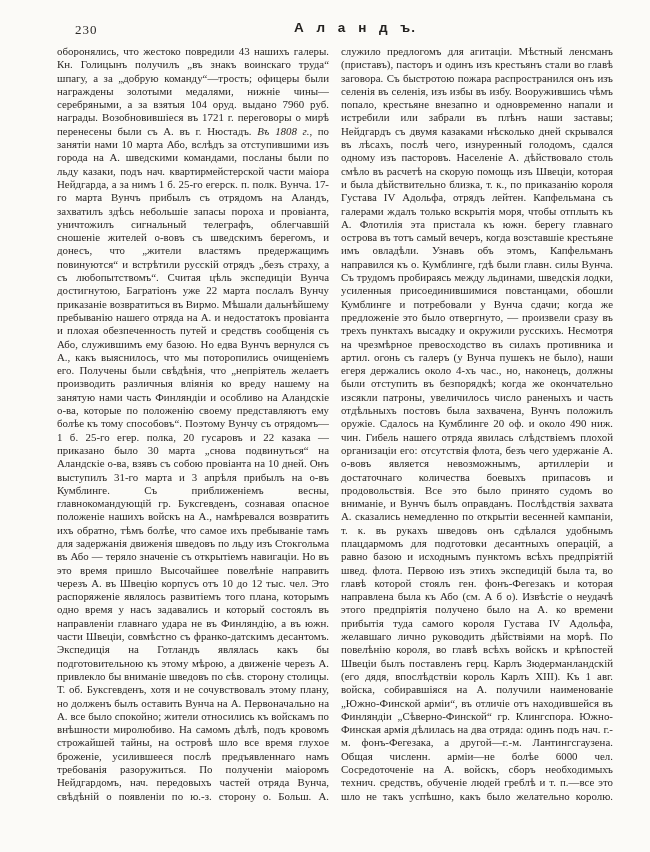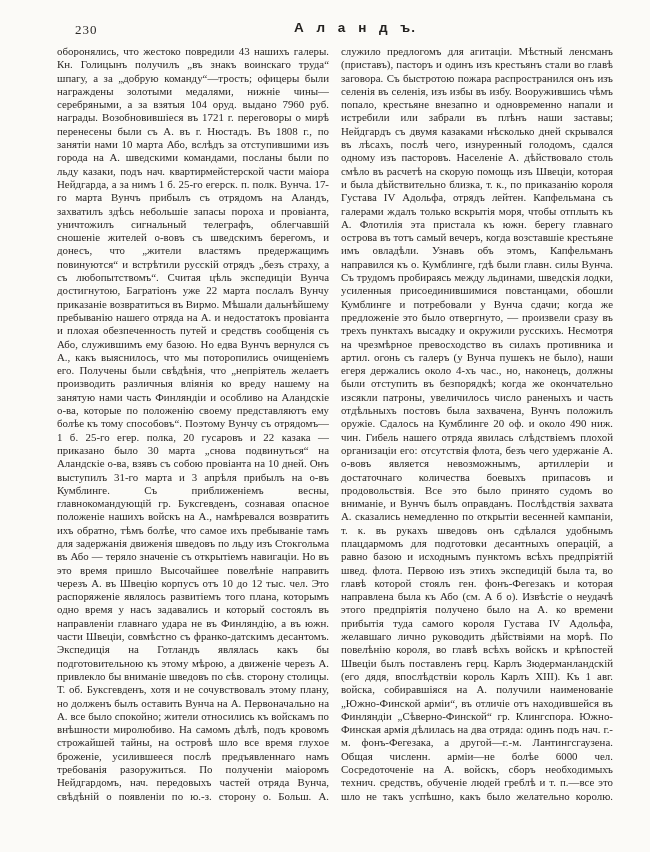--- a/index.html
+++ b/index.html
@@ -63,21 +63,21 @@
   .col {
     width: 272px;
     height: 758px;
     overflow: hidden;
     font-size: 10.9px;
     line-height: 13.3px;
     text-align: justify;
     text-justify: inter-word;
     color: #2a2725;
   }
-  .italic { }
+  .italic { font-style: italic; }
 </style>
 </head>
 <body>
 
 <div class="page">
 
   <div class="running-head">
     <span class="page-number">230</span>
     <span class="head-title">А л а н д ъ.</span>
   </div>

